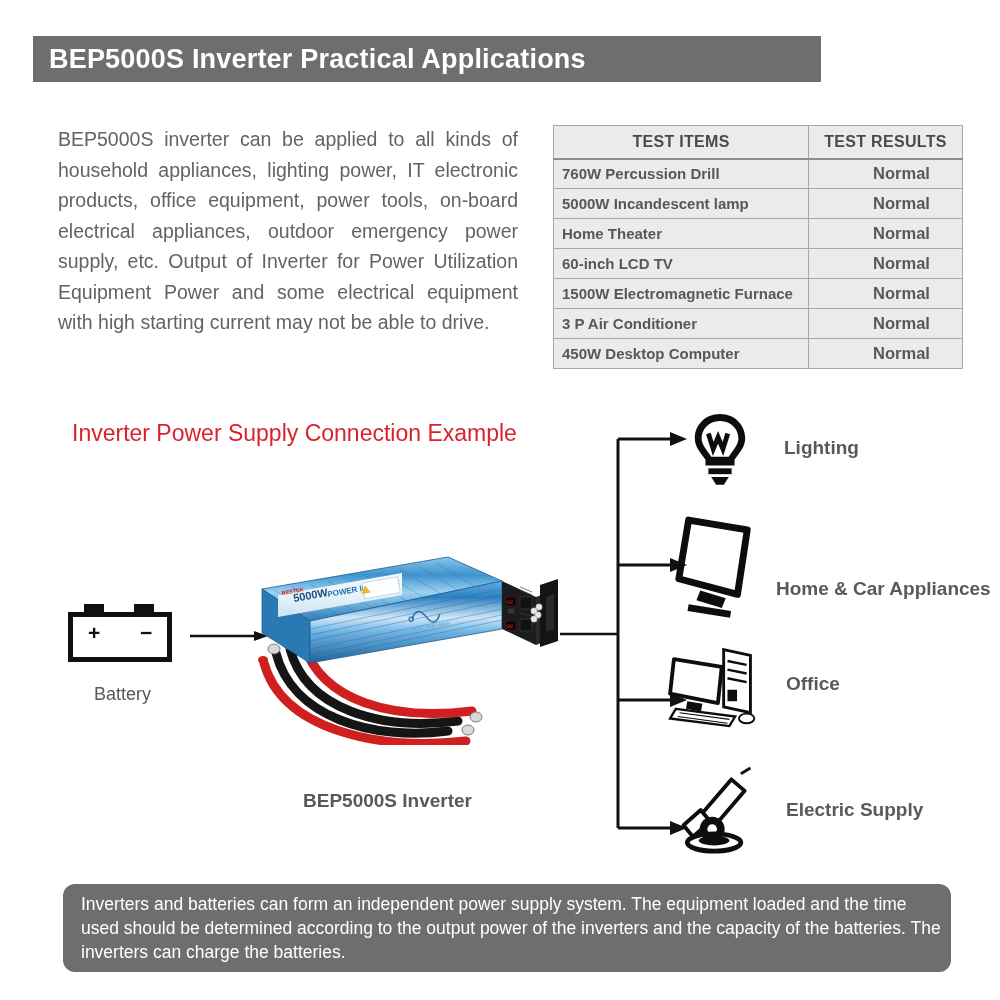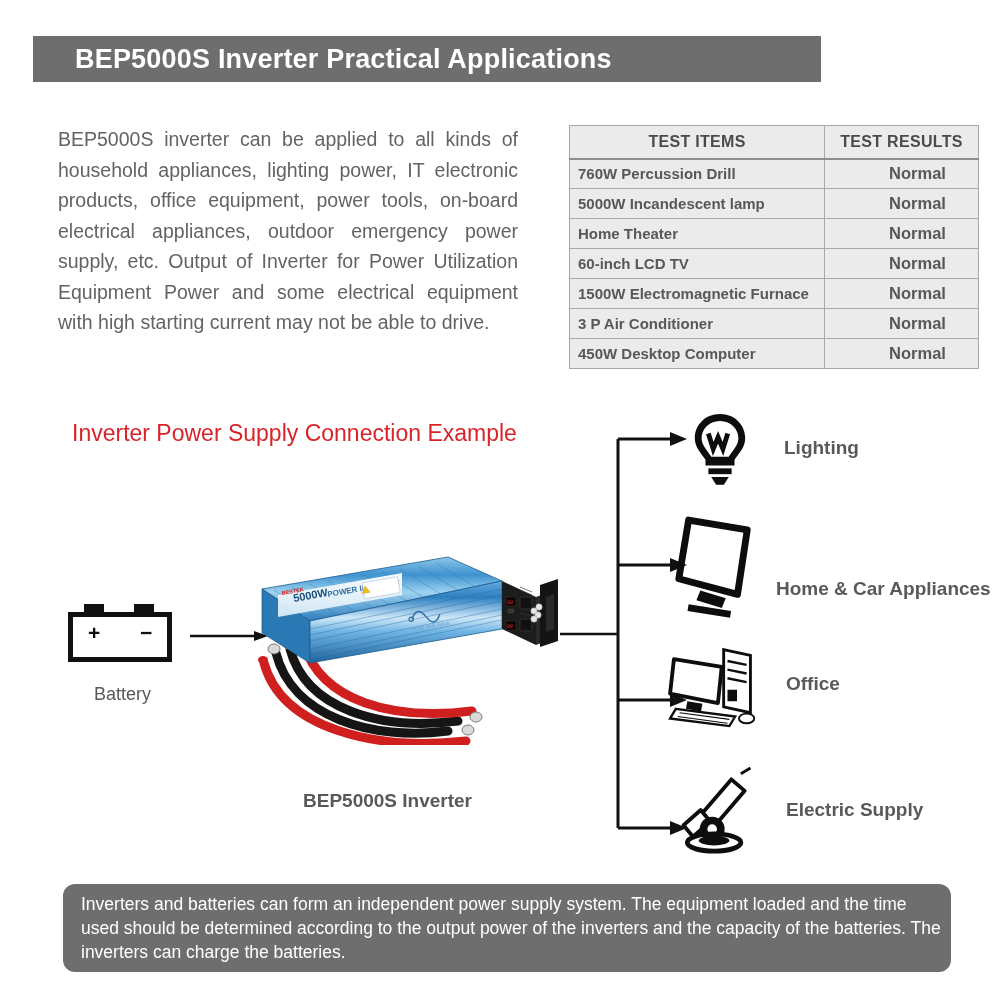--- a/index.html
+++ b/index.html
@@ -17,21 +17,21 @@
     position: absolute; left: 33px; top: 36px;
     width: 788px; height: 46px;
     background: #6e6e6e;
     display: flex; align-items: center;
   }
   .header-title {
     color: #ffffff;
     font-size: 27px;
     font-weight: bold;
     letter-spacing: 0.2px;
-    padding-left: 42px;
+    padding-left: 16px;
     white-space: nowrap;
     text-align: right;
   }
 
   
   .intro {
     position: absolute; left: 58px; top: 124px;
     width: 460px;
     color: #636363;
     font-size: 19.5px;
@@ -39,21 +39,20 @@
     text-align: justify;
     text-justify: inter-word;
   }
 
   
   .test-table {
     position: absolute; left: 553px; top: 125px;
     width: 410px;
     border-collapse: collapse;
     border: 1px solid #9a9a9a;
-    margin-left: 16px;
   }
   .test-table th, .test-table td {
     border: 1px solid #a8a8a8;
     height: 30px;
     padding: 0 8px;
     background: #ebebeb;
     font-size: 15px;
     color: #585858;
     font-weight: bold;
   }

